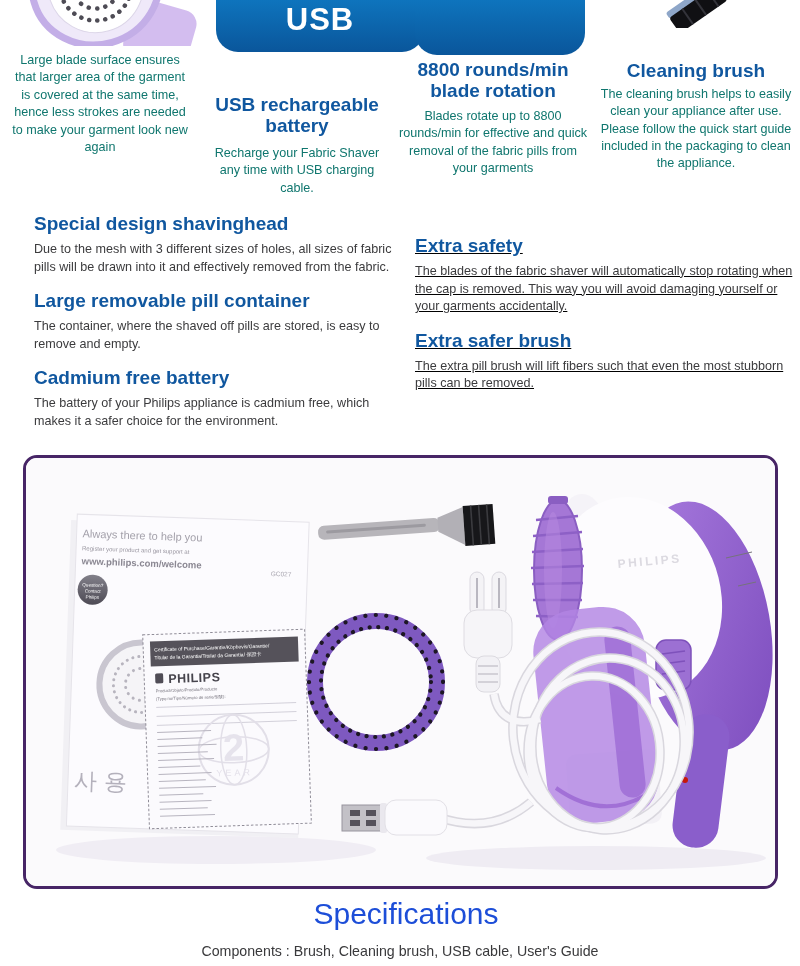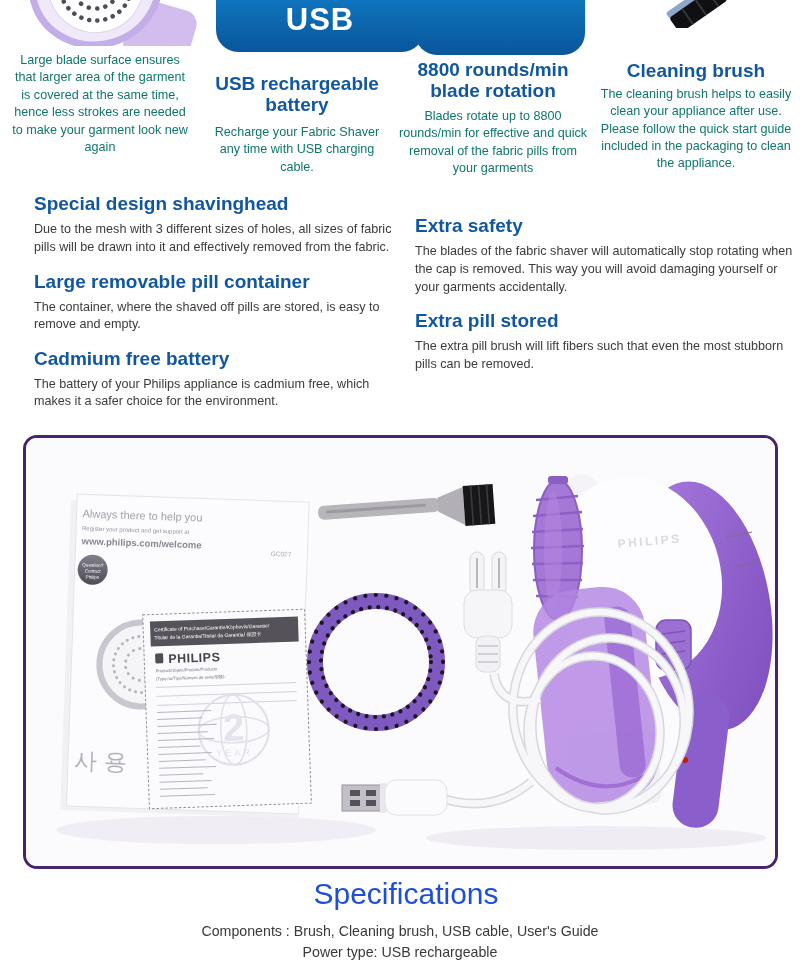--- a/index.html
+++ b/index.html
@@ -16,33 +16,33 @@
   .tf-img{overflow:hidden;}
   .col1 .tf-img{height:46px;}
   .col4 .tf-img{height:28px;}
   .usb-box{width:208px;height:52px;margin-left:16px;border-radius:0 0 22px 22px;
     background:linear-gradient(180deg,#0e74bd 0%,#0a569b 100%);
     color:#fff;font-weight:700;font-size:31px;letter-spacing:1px;line-height:40px;}
   .rot-box{width:170px;height:55px;margin-left:21px;border-radius:0 0 22px 22px;
     background:linear-gradient(180deg,#0e74bd 0%,#0a569b 100%);}
   .tf h3{color:#10579f;font-size:19px;font-weight:700;margin:0;line-height:1.1;}
   .col1 h3{margin-top:12px;}
-  .col2 h3{margin-top:22px;}
+  .col2 h3{margin-top:43px;}
   .col3 h3{margin-top:5px;padding:0 10px;}
   .col4 h3{margin-top:33px;}
   .tf p{color:#0f766e;font-size:12.6px;line-height:1.38;margin:0;}
   .col1 p{margin-top:6px;padding:0 10px;}
   .col2 p{margin-top:8px;padding:0 6px;}
   .col3 p{margin-top:6px;padding:0 2px;}
   .col4 p{margin-top:4px;padding:0 6px;}
 
   
   .mid-features{display:flex;margin-top:16px;padding-left:34px;}
   .mid-left{width:368px;}
-  .mid-right{width:382px;margin-left:13px;}
+  .mid-right{width:382px;margin-left:13px;text-decoration:underline;}
   .mid-features h3{color:#10579f;font-size:19px;font-weight:700;margin:0 0 6px 0;}
   .mid-features p{color:#3b3b3d;font-size:12.6px;line-height:1.4;margin:0 0 14px 0;}
   .mid-right h3.first{margin-top:22px;}
 
   
   .photo-box{width:749px;height:428px;margin:10px auto 0 auto;border:3px solid #472566;
     border-radius:14px;overflow:hidden;background:#fbfafc;}
 
   
   .specs{text-align:center;margin-top:8px;}
@@ -111,21 +111,21 @@
       <h3>Special design shavinghead</h3>
       <p>Due to the mesh with 3 different sizes of holes, all sizes of fabric pills will be drawn into it and effectively removed from the fabric.</p>
       <h3>Large removable pill container</h3>
       <p>The container, where the shaved off pills are stored, is easy to remove and empty.</p>
       <h3>Cadmium free battery</h3>
       <p>The battery of your Philips appliance is cadmium free, which makes it a safer choice for the environment.</p>
     </div>
     <div class="mid-right">
       <h3 class="first">Extra safety</h3>
       <p>The blades of the fabric shaver will automatically stop rotating when the cap is removed. This way you will avoid damaging yourself or your garments accidentally.</p>
-      <h3>Extra pill stored</h3>
+      <h3>Extra safer brush</h3>
       <p>The extra pill brush will lift fibers such that even the most stubborn pills can be removed.</p>
     </div>
   </section>
 
   <section class="photo-box">
     <svg width="749" height="428" viewBox="0 0 749 428">
       <defs>
         <linearGradient id="gBack" x1="0" y1="0" x2="1" y2="1">
           <stop offset="0" stop-color="#ab7ee0"></stop>
             <stop offset="1" stop-color="#7b4bbd"></stop>

